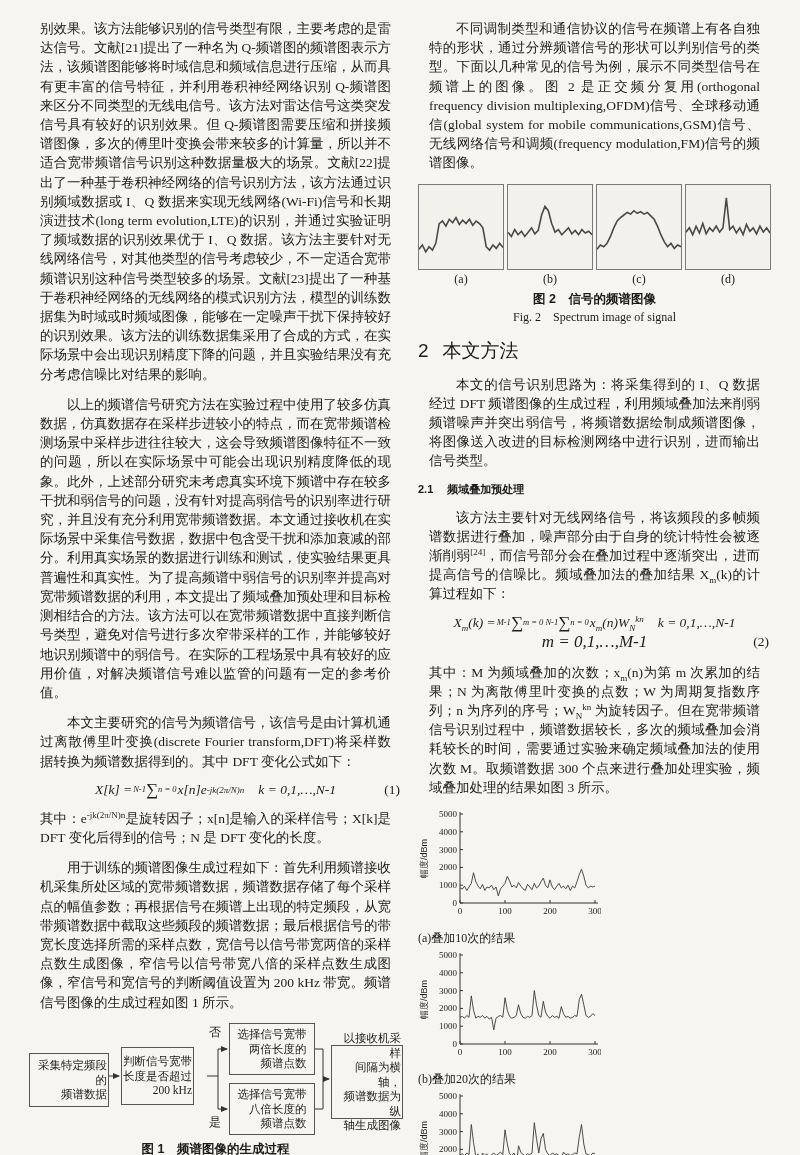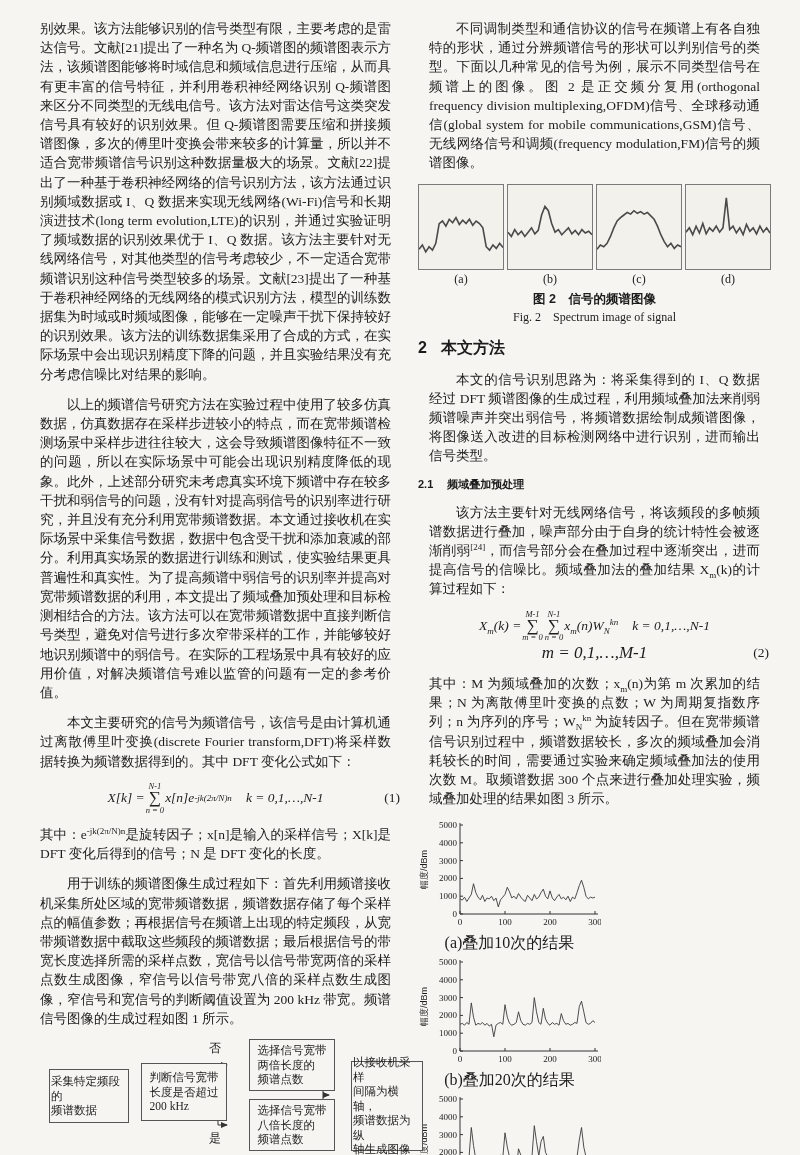--- a/index.html
+++ b/index.html
@@ -3,58 +3,58 @@
 <meta charset="utf-8">
 <style>
   html,body{margin:0;padding:0;background:#f6f5f1;}
   .page{position:relative;width:800px;height:1155px;background:#f6f5f1;overflow:hidden;
         font-family:"Liberation Serif","DejaVu Serif",serif;color:#1c1c1c;}
   .cols{display:flex;gap:16px;padding:8px 29px 0 29px;}
   .col{width:373px;}
   p.body{margin:11px;font-size:13.5px;line-height:19.2px;text-align:justify;}
   p.body.ind{text-indent:2em;}
   h2.sec{margin:12px 0 10px 0;font-family:"Liberation Sans","DejaVu Sans",sans-serif;
-         font-size:16px;font-weight:bold;}
+         font-size:19px;font-weight:normal;}
   h3.subsec{margin:0 0 6px 0;font-family:"Liberation Sans","DejaVu Sans",sans-serif;
             font-size:11px;font-weight:bold;}
   h2.sec .snum,h3.subsec .snum{margin-right:14px;}
   sup{font-size:9px;line-height:0;}
   sub{font-size:9px;line-height:0;}
   
   .formula{position:relative;display:flex;justify-content:center;align-items:center;
            margin:6px 0;font-size:13.5px;font-style:italic;}
   .formula .f-num{position:absolute;right:2px;top:50%;transform:translateY(-50%);font-style:normal;}
-  .sum{display:inline-flex;flex-direction:column;align-items:center;vertical-align:middle;
+  .sum{display:inline-flex;flex-direction:row;align-items:center;vertical-align:middle;
        margin:0 1px;font-style:normal;line-height:1;}
   .sum .lim{font-size:8.5px;font-style:italic;}
   .sum .glyph{font-size:17px;line-height:0.9;}
   .f-cond{margin-left:14px;}
   .f-line2{text-align:center;margin-top:1px;}
   
   .figcap-zh{margin:4px 0 0 0;text-align:center;font-family:"Liberation Sans","DejaVu Sans",sans-serif;
              font-size:12.5px;font-weight:bold;}
   .figcap-en{margin:1px 0 2px 0;text-align:center;font-size:12px;}
   
   .fig2{margin-top:6px;}
   .fig2-row{display:flex;justify-content:space-between;}
   .fig2-panel{width:86px;}
   .fig2-box{width:84px;height:84px;border:1px solid #7a7a7a;background:#f2f1ec;}
   .fig2-label{text-align:center;font-size:12px;margin-top:2px;}
   
   .fig3{margin-top:4px;}
   .fig3-grid{display:flex;flex-wrap:wrap;justify-content:space-between;}
   .fig3-cell{width:183px;margin-bottom:2px;}
-  .fig3-sub{text-align:center;font-size:16px;margin-top:4px;}
+  .fig3-sub{font-size:12px;margin-top:12px;}
   .chart{display:block;}
   
   .flowchart{position:relative;width:374px;height:114px;margin-top:10px;
              font-size:11.5px;line-height:14.5px;}
   .fc-box{position:absolute;border:1px solid #555;background:#f6f5f1;display:flex;
-          align-items:center;justify-content:center;text-align:left;white-space:pre-line;
-          padding:1px;box-sizing:border-box;margin-left:20px;}
+          align-items:center;justify-content:center;text-align:right;white-space:pre-line;
+          padding:1px;box-sizing:border-box;}
   .fc-lbl{position:absolute;font-size:12px;}
   .fc-svg{position:absolute;left:0;top:0;}
 </style>
 </head>
 <body>
 
 <div class="page">
   <div class="cols">
 
     <div class="col">
@@ -88,30 +88,30 @@
             </marker>
           </defs>
           <path d="M80,53 L90,53" stroke="#333" fill="none" marker-end="url(#arr)"></path>
           <path d="M178,53 L189,53 L189,26 L198,26" stroke="#333" fill="none" marker-end="url(#arr)"></path>
           <path d="M189,53 L189,86 L198,86" stroke="#333" fill="none" marker-end="url(#arr)"></path>
           <path d="M286,26 L294,26 L294,56" stroke="#333" fill="none"></path>
           <path d="M286,86 L294,86 L294,56 L300,56" stroke="#333" fill="none" marker-end="url(#arr)"></path>
         </svg>
         <div class="fc-box" style="left:0;top:30px;width:80px;height:54px;">采集特定频段的
 频谱数据</div>
-        <div class="fc-box" style="left:92px;top:24px;width:86px;height:58px;">判断信号宽带
+        <div class="fc-box" style="left:92px;top:24px;width:73px;height:58px;">判断信号宽带
 长度是否超过
 200 kHz</div>
         <div class="fc-box" style="left:200px;top:0;width:86px;height:52px;">选择信号宽带
 两倍长度的
 频谱点数</div>
         <div class="fc-box" style="left:200px;top:60px;width:86px;height:52px;">选择信号宽带
 八倍长度的
 频谱点数</div>
-        <div class="fc-box" style="left:302px;top:22px;width:72px;height:90px;">以接收机采样
+        <div class="fc-box" style="left:302px;top:22px;width:72px;height:74px;">以接收机采样
 间隔为横轴，
 频谱数据为纵
 轴生成图像</div>
         <span class="fc-lbl" style="left:180px;top:2px;">否</span>
         <span class="fc-lbl" style="left:180px;top:92px;">是</span>
       </div>
       <p class="figcap-zh">图 1　频谱图像的生成过程</p>
       <p class="figcap-en">Fig. 1　Generation of spectrum images</p>
     </div>
 

